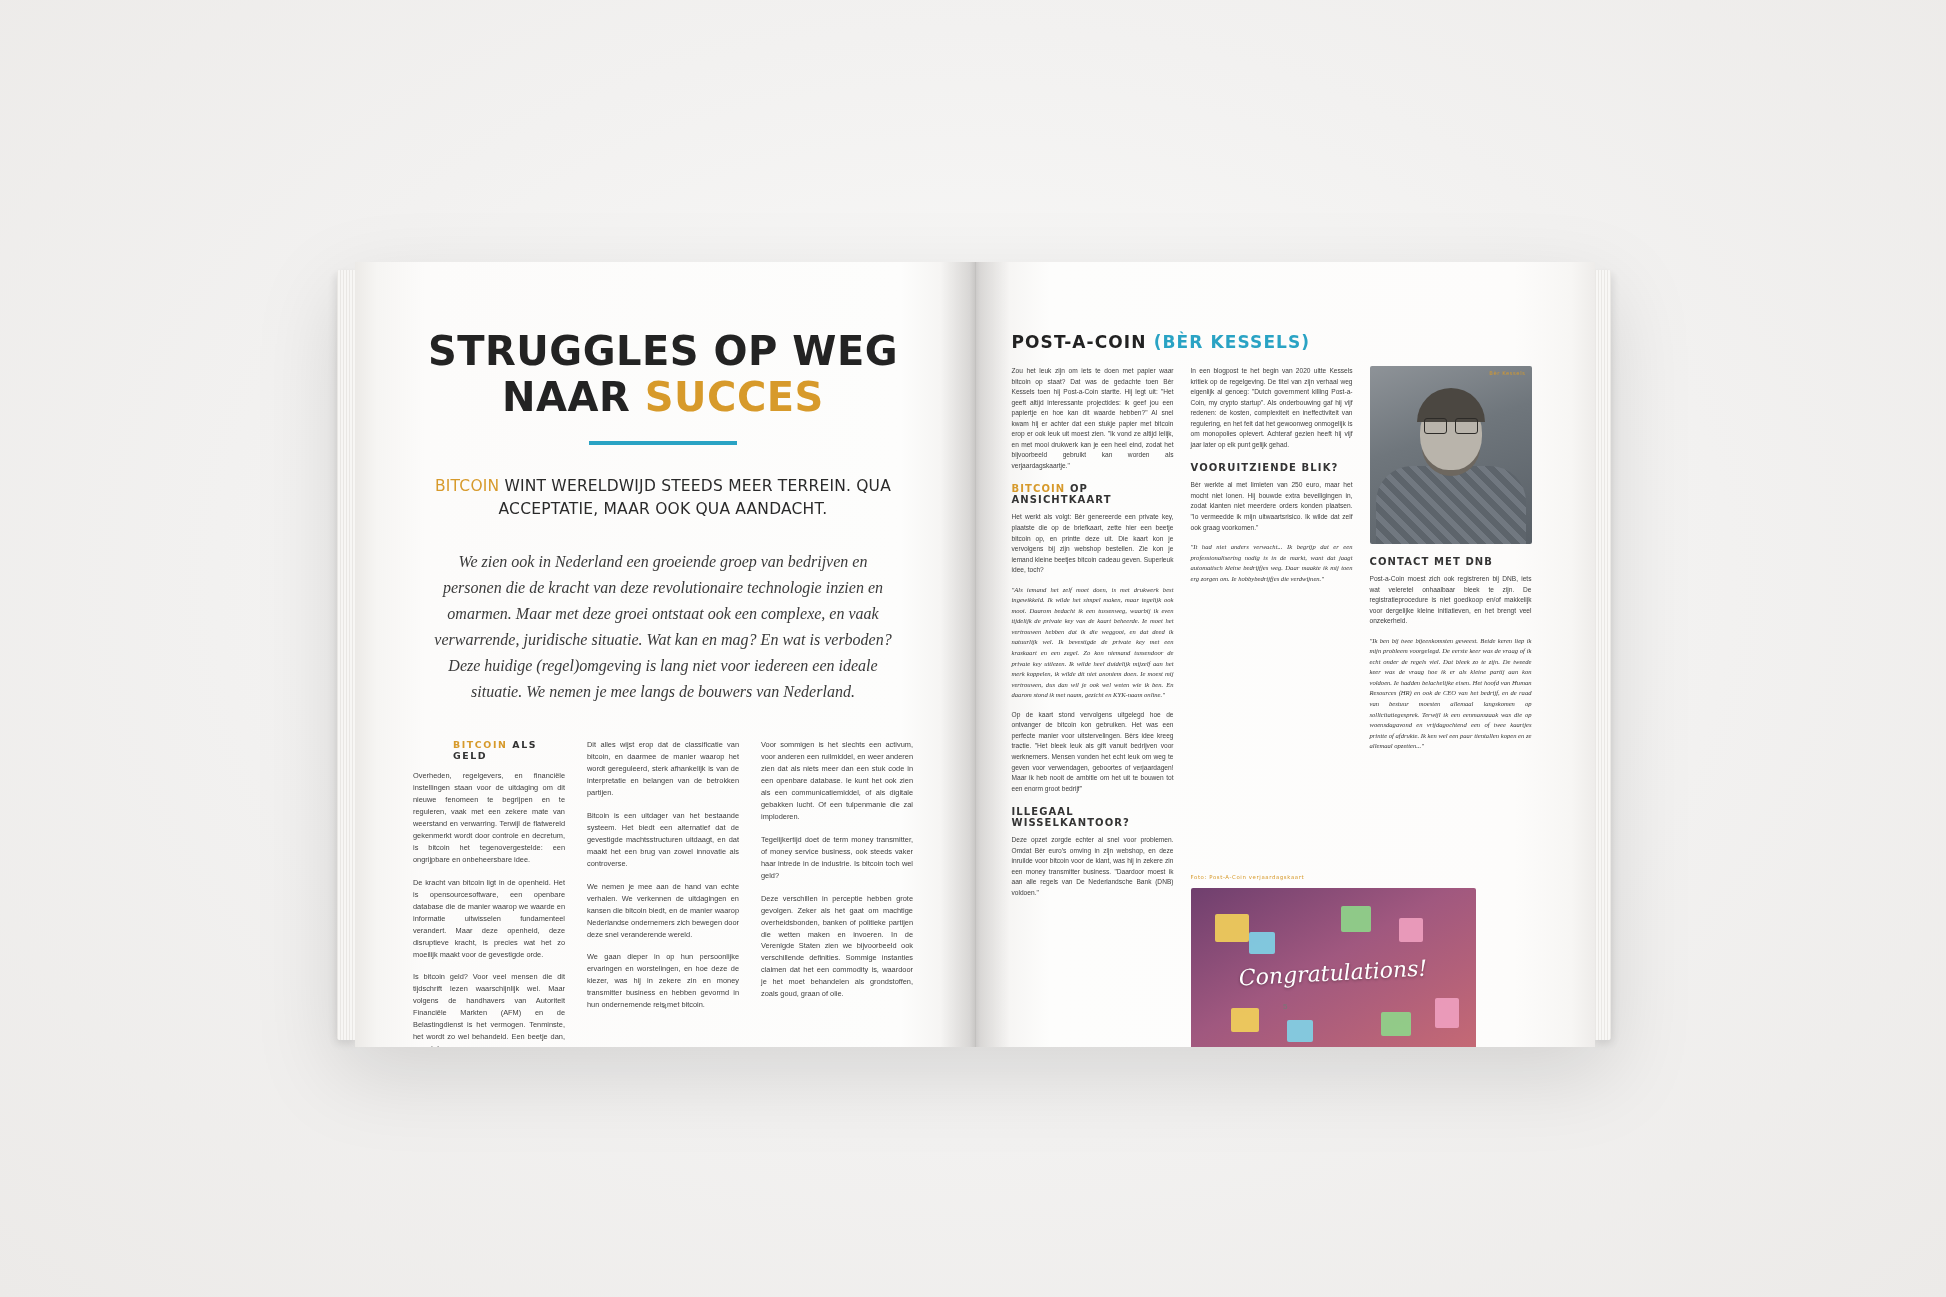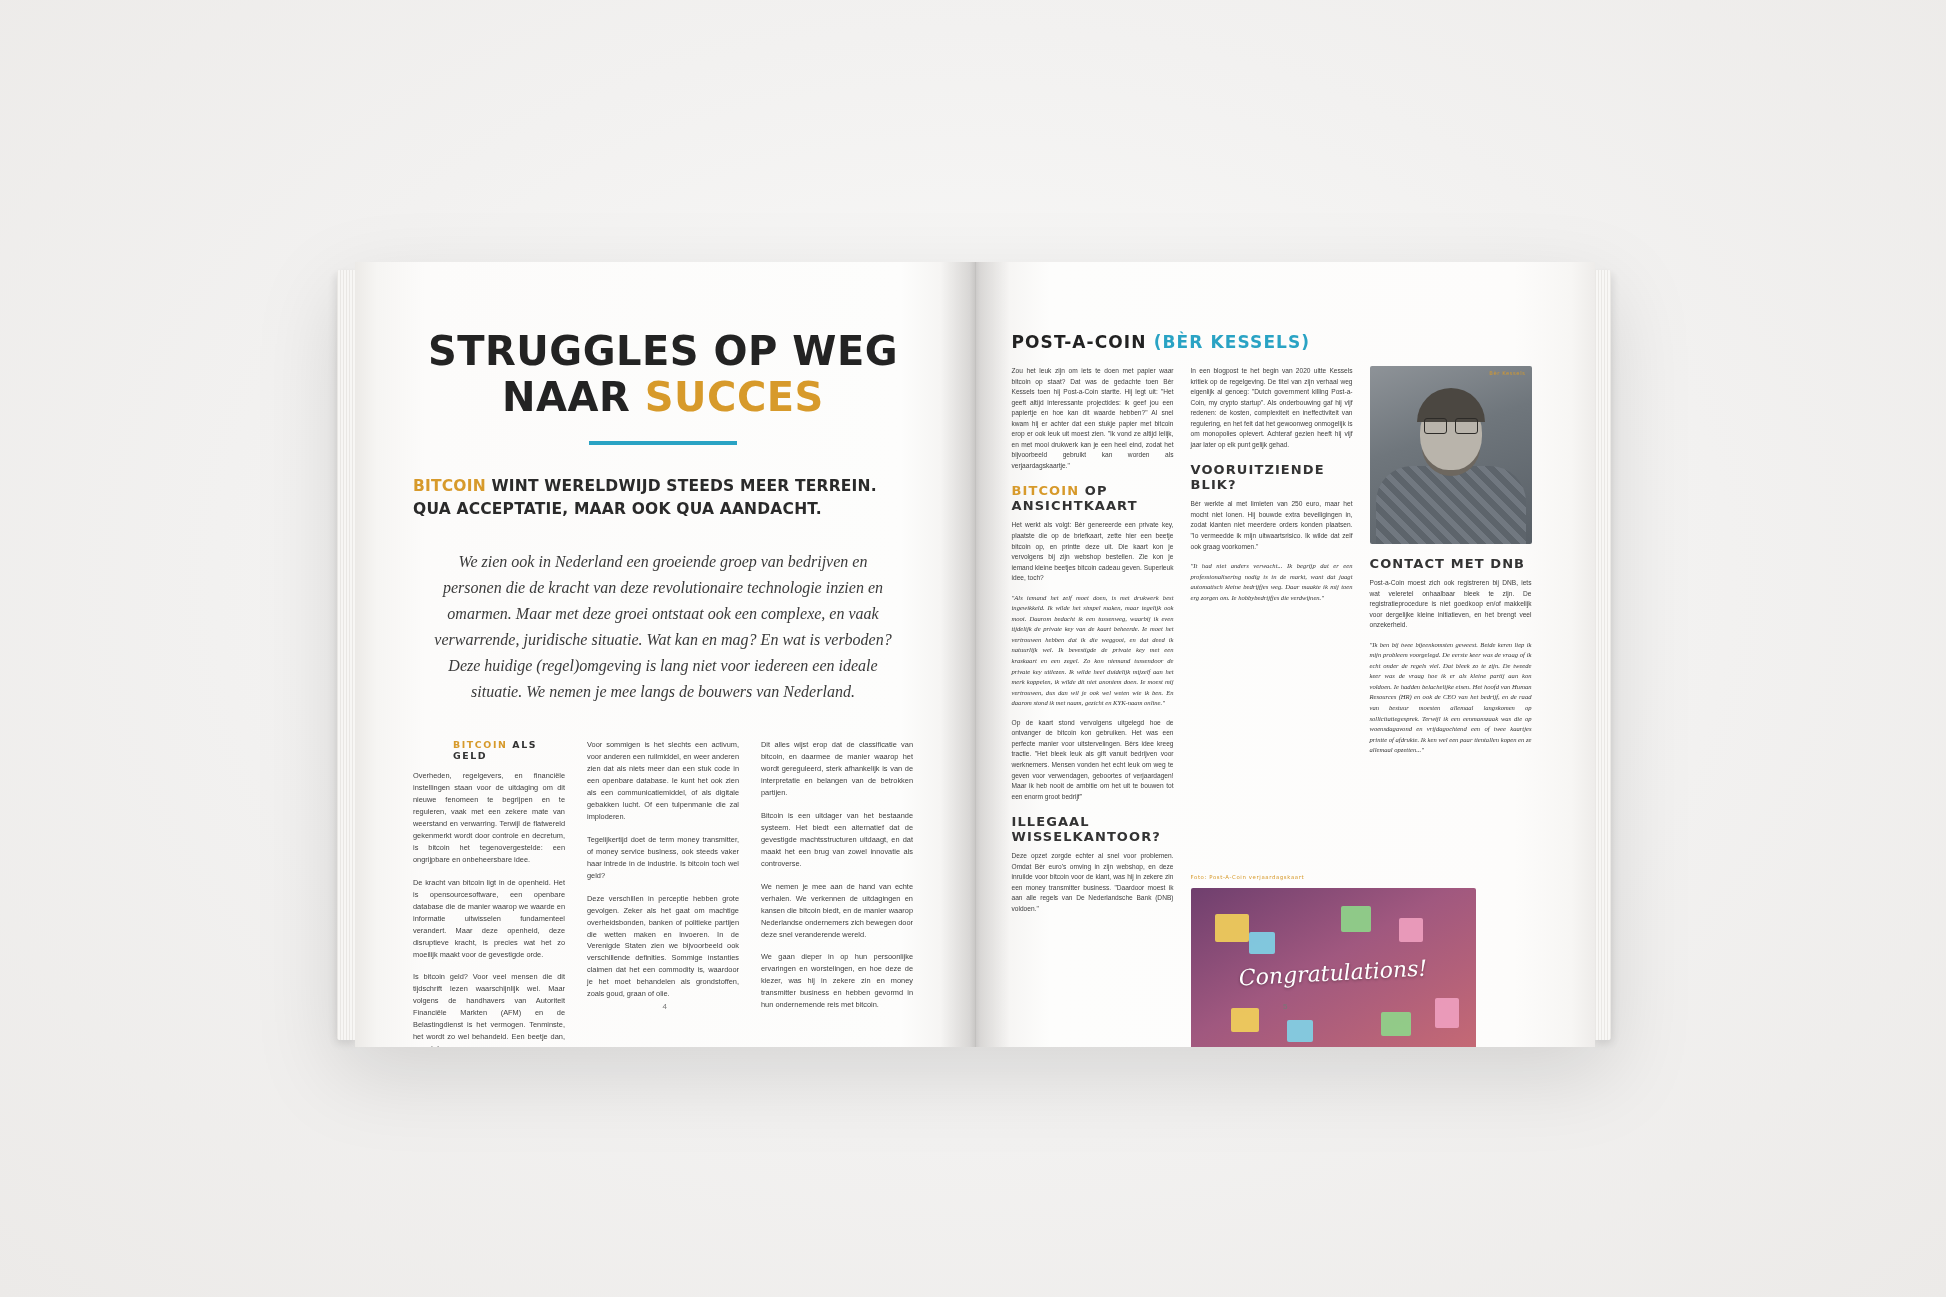--- a/index.html
+++ b/index.html
@@ -72,22 +72,23 @@
     color:#232323;
     margin:0;
   }
   .headline .l2{display:block;margin-top:4px;}
   .headline .accent{color:#d79a2b;}
   .rule{
     width:148px;height:4px;background:#2aa3c4;
     margin:22px auto 30px auto;
   }
   .deck{
+    text-align:center;
     font-family:"DejaVu Sans", sans-serif;
-    font-weight:bold;
+    font-weight:normal;
     font-size:15.5px;
     line-height:1.5;
     color:#2a2a2a;
     letter-spacing:0.2px;
   }
   .deck .bc{color:#d79a2b;}
   .standfirst{
     margin:28px 18px 0 18px;
     text-align:center;
     font-family:"Liberation Serif", serif;
@@ -135,21 +136,21 @@
   .rp-cols{display:flex;gap:17px;}
   .rcol{width:162px;}
   .rcol p{
     margin:0 0 9px 0;
     font-family:"Liberation Sans", sans-serif;
     font-size:6.6px;line-height:1.6;color:#3d3d3d;text-align:justify;
   }
   .rcol p.it{font-family:"Liberation Serif", serif;font-style:italic;color:#333;}
   .subhead{
     font-family:"DejaVu Sans", sans-serif;font-weight:bold;
-    font-size:13px;letter-spacing:1.1px;color:#333;
+    font-size:10px;letter-spacing:1.1px;color:#333;
     margin:12px 0 7px 0;
   }
   .subhead .o{color:#d79a2b;}
   .photo{
     width:162px;height:178px;border-radius:2px;overflow:hidden;position:relative;
     background:linear-gradient(160deg,#8e9398 0%,#6f767c 40%,#585f66 100%);
     margin-bottom:10px;
   }
   .photo .cap{
     position:absolute;top:4px;right:6px;font-size:5.2px;color:#d79a2b;
@@ -214,29 +215,29 @@
           <div class="col">
             <div class="kicker">
               <span class="k1">BITCOIN</span>
               <span class="k2">ALS GELD</span>
             </div>
             <p>Overheden, regelgevers, en financiële instellingen staan voor de uitdaging om dit nieuwe fenomeen te begrijpen en te reguleren, vaak met een zekere mate van weerstand en verwarring. Terwijl de flatwereld gekenmerkt wordt door controle en decretum, is bitcoin het tegenovergestelde: een ongrijpbare en onbeheersbare idee.</p>
             <p>De kracht van bitcoin ligt in de openheid. Het is opensourcesoftware, een openbare database die de manier waarop we waarde en informatie uitwisselen fundamenteel verandert. Maar deze openheid, deze disruptieve kracht, is precies wat het zo moeilijk maakt voor de gevestigde orde.</p>
             <p>Is bitcoin geld? Voor veel mensen die dit tijdschrift lezen waarschijnlijk wel. Maar volgens de handhavers van Autoriteit Financiële Markten (AFM) en de Belastingdienst is het vermogen. Tenminste, het wordt zo wel behandeld. Een beetje dan, meestal...</p>
           </div>
           <div class="col">
-            <p>Voor sommigen is het slechts een activum, voor anderen een ruilmiddel, en weer anderen zien dat als niets meer dan een stuk code in een openbare database. Ie kunt het ook zien als een communicatiemiddel, of als digitale gebakken lucht. Of een tulpenmanie die zal imploderen.</p>
-            <p>Tegelijkertijd doet de term money transmitter, of money service business, ook steeds vaker haar intrede in de industrie. Is bitcoin toch wel geld?</p>
-            <p>Deze verschillen in perceptie hebben grote gevolgen. Zeker als het gaat om machtige overheidsbonden, banken of politieke partijen die wetten maken en invoeren. In de Verenigde Staten zien we bijvoorbeeld ook verschillende definities. Sommige instanties claimen dat het een commodity is, waardoor je het moet behandelen als grondstoffen, zoals goud, graan of olie.</p>
-          </div>
-          <div class="col">
             <p>Dit alles wijst erop dat de classificatie van bitcoin, en daarmee de manier waarop het wordt gereguleerd, sterk afhankelijk is van de interpretatie en belangen van de betrokken partijen.</p>
             <p>Bitcoin is een uitdager van het bestaande systeem. Het biedt een alternatief dat de gevestigde machtsstructuren uitdaagt, en dat maakt het een brug van zowel innovatie als controverse.</p>
             <p>We nemen je mee aan de hand van echte verhalen. We verkennen de uitdagingen en kansen die bitcoin biedt, en de manier waarop Nederlandse ondernemers zich bewegen door deze snel veranderende wereld.</p>
             <p>We gaan dieper in op hun persoonlijke ervaringen en worstelingen, en hoe deze de kiezer, was hij in zekere zin en money transmitter business en hebben gevormd in hun ondernemende reis met bitcoin.</p>
+          </div>
+          <div class="col">
+            <p>Voor sommigen is het slechts een activum, voor anderen een ruilmiddel, en weer anderen zien dat als niets meer dan een stuk code in een openbare database. Ie kunt het ook zien als een communicatiemiddel, of als digitale gebakken lucht. Of een tulpenmanie die zal imploderen.</p>
+            <p>Tegelijkertijd doet de term money transmitter, of money service business, ook steeds vaker haar intrede in de industrie. Is bitcoin toch wel geld?</p>
+            <p>Deze verschillen in perceptie hebben grote gevolgen. Zeker als het gaat om machtige overheidsbonden, banken of politieke partijen die wetten maken en invoeren. In de Verenigde Staten zien we bijvoorbeeld ook verschillende definities. Sommige instanties claimen dat het een commodity is, waardoor je het moet behandelen als grondstoffen, zoals goud, graan of olie.</p>
           </div>
         </div>
       </div>
       <div class="folio">4</div>
     </div>
 
     <div class="page right">
       <div class="rp-inner">
         <h2 class="rp-title">
           <span>POST-A-COIN </span><span class="who">(BÈR KESSELS)</span>

